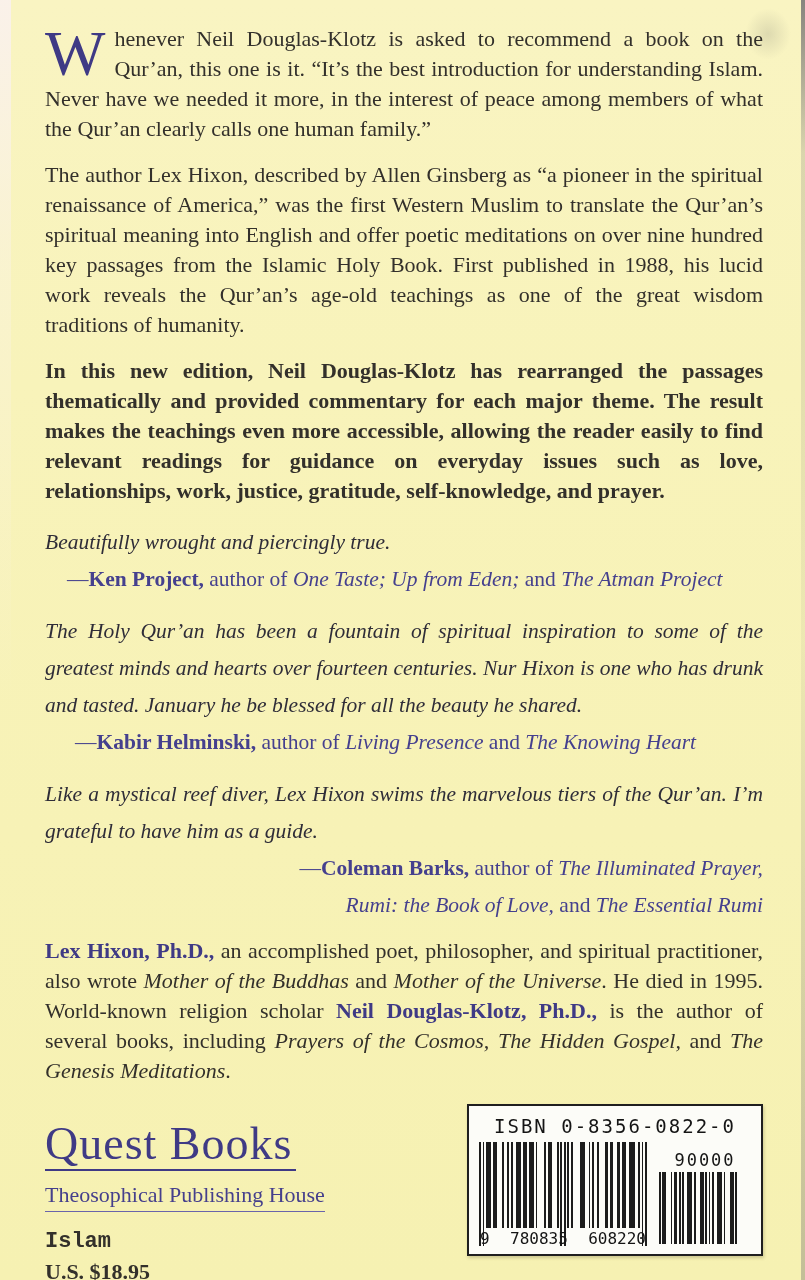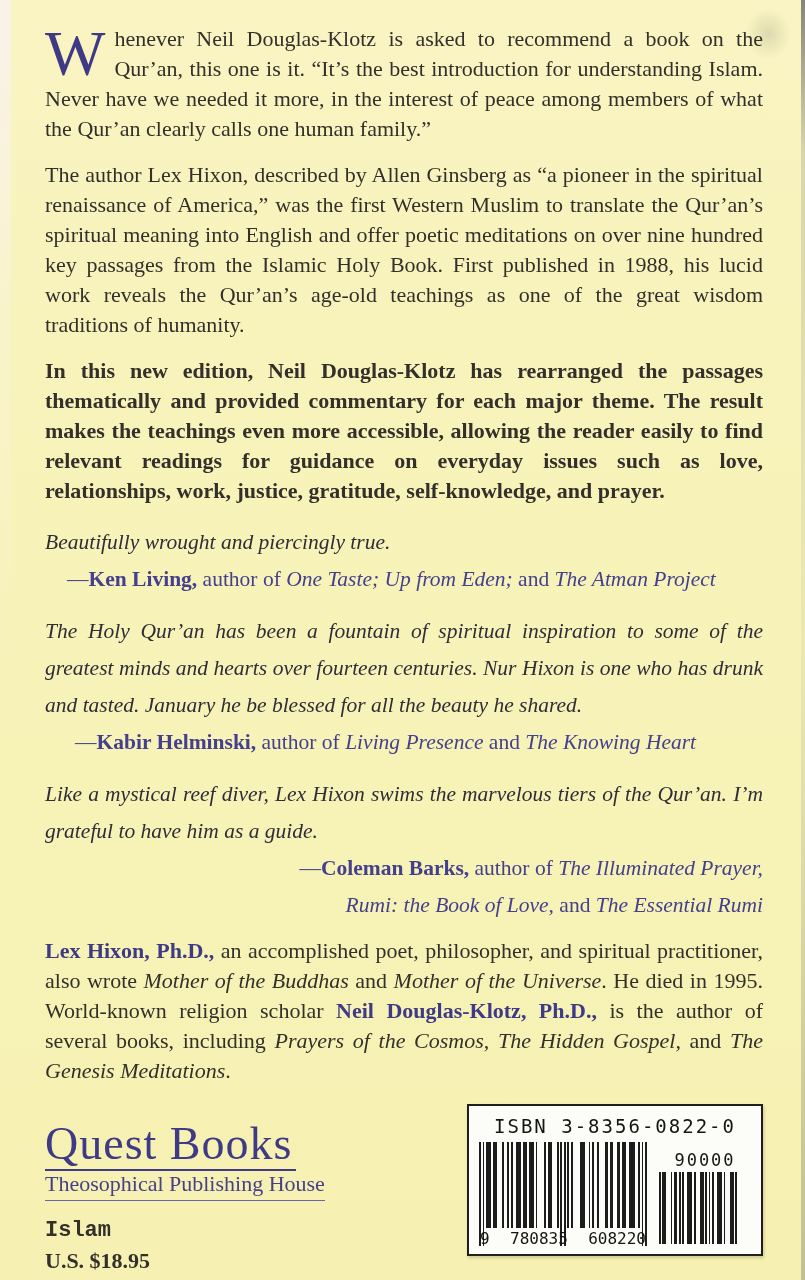--- a/index.html
+++ b/index.html
@@ -77,21 +77,21 @@
     border-bottom:2px solid #3f3a85;
     padding:0 4px 1px 0;
     letter-spacing:1px;
   }
   .quest-sub{
     display:inline-block;
     font-size:22px;line-height:26px;
     color:#453f8c;
     border-bottom:1px solid #6a64ab;
     padding-bottom:3px;
-    margin-top:0;
+    margin-top:11px;
   }
   .category{font-size:22px;line-height:28px;font-weight:bold;margin-top:16px;font-family:Liberation Mono, monospace;}
   .price{font-size:22px;line-height:28px;font-weight:bold;margin-top:2px;}
   .barcode-box{
     margin-top:6px;
     width:272px;
     background:#fcfcf8;
     border:2px solid #1f1f1f;
     padding:8px 10px 8px 10px;
     box-shadow:1px 2px 3px rgba(80,75,40,.25);
@@ -137,21 +137,21 @@
   <div class="content">
 
     <p class="para"><span class="dropcap">W</span><span>henever Neil Douglas-Klotz is asked to recommend a book on the Qur’an, this one is it. “It’s the best introduction for understanding Islam. Never have we needed it more, in the interest of peace among members of what the Qur’an clearly calls one human family.”</span></p>
 
     <p class="para">The author Lex Hixon, described by Allen Ginsberg as “a pioneer in the spiritual renaissance of America,” was the first Western Muslim to translate the Qur’an’s spiritual meaning into English and offer poetic meditations on over nine hundred key passages from the Islamic Holy Book. First published in 1988, his lucid work reveals the Qur’an’s age-old teachings as one of the great wisdom traditions of humanity.</p>
 
     <p class="para" style="margin-bottom:0;font-weight:bold;">In this new edition, Neil Douglas-Klotz has rearranged the passages thematically and provided commentary for each major theme. The result makes the teachings even more accessible, allowing the reader easily to find relevant readings for guidance on everyday issues such as love, relationships, work, justice, gratitude, self-knowledge, and prayer.</p>
 
     <div class="quote-block" style="margin-top:18px;">
       <p class="quote">Beautifully wrought and piercingly true.</p>
-      <p class="attribution ind-sm"><span>—</span><span class="rt-b">Ken Living,</span><span> author of </span><span class="rt-i">One Taste; Up from Eden;</span><span> and </span><span class="rt-i">The Atman Project</span></p>
+      <p class="attribution ind-sm"><span>—</span><span class="rt-b">Ken Project,</span><span> author of </span><span class="rt-i">One Taste; Up from Eden;</span><span> and </span><span class="rt-i">The Atman Project</span></p>
     </div>
 
     <div class="quote-block">
       <p class="quote">The Holy Qur’an has been a fountain of spiritual inspiration to some of the greatest minds and hearts over fourteen centuries. Nur Hixon is one who has drunk and tasted. January he be blessed for all the beauty he shared.</p>
       <p class="attribution ind-md"><span>—</span><span class="rt-b">Kabir Helminski,</span><span> author of </span><span class="rt-i">Living Presence</span><span> and </span><span class="rt-i">The Knowing Heart</span></p>
     </div>
 
     <div class="quote-block">
       <p class="quote">Like a mystical reef diver, Lex Hixon swims the marvelous tiers of the Qur’an. I’m grateful to have him as a guide.</p>
       <p class="attribution right"><span>—</span><span class="rt-b">Coleman Barks,</span><span> author of </span><span class="rt-i">The Illuminated Prayer,</span></p>
@@ -168,21 +168,21 @@
       </div>
       <div>
         <span class="quest-sub">Theosophical Publishing House</span>
       </div>
       <div class="category">Islam</div>
       <div class="price">U.S. $18.95</div>
 
     </div>
 
     <div class="barcode-box">
-      <div class="isbn-label">ISBN 3-8356-0822-0</div>
+      <div class="isbn-label">ISBN 0-8356-0822-0</div>
       <div class="barcode-row">
         <div class="barcode-main">
           <div class="bars-main">
               <svg viewBox="0 0 95 46" preserveAspectRatio="none">
                 <rect x="0" y="0" width="1" height="46" fill="#1c1c1c"></rect>
                 <rect x="2" y="0" width="1" height="46" fill="#1c1c1c"></rect>
                 <rect x="4" y="0" width="1" height="38" fill="#1c1c1c"></rect>
                 <rect x="5" y="0" width="1" height="38" fill="#1c1c1c"></rect>
                 <rect x="6" y="0" width="1" height="38" fill="#1c1c1c"></rect>
                 <rect x="8" y="0" width="1" height="38" fill="#1c1c1c"></rect>

